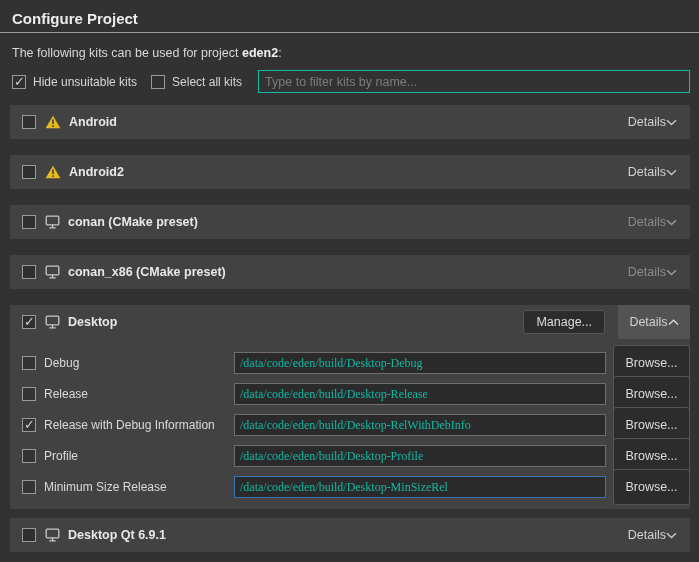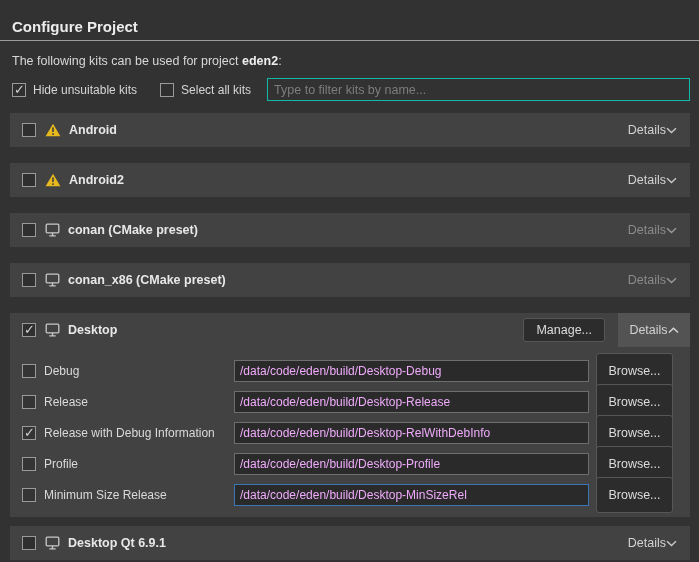--- a/index.html
+++ b/index.html
@@ -5,27 +5,27 @@
   * { margin: 0; padding: 0; box-sizing: border-box; }
   html, body { width: 699px; height: 562px; }
   body {
     background: #323232;
     font-family: "Liberation Sans", "DejaVu Sans", sans-serif;
     font-size: 12px;
     color: #d6d6d6;
     overflow: hidden;
   }
   
-  .titlebar { padding: 18px 12px 5px 12px; border-bottom: 1px solid #9c9c9c; }
+  .titlebar { padding: 10px 12px 5px 12px; border-bottom: 1px solid #9c9c9c; }
   .title { font-size: 15px; font-weight: bold; color: #ececec; }
   .desc { margin: 13px 12px 0 12px; font-size: 12.5px; color: #d8d8d8; }
   .desc b { color: #efefef; }
   .controls { display: flex; align-items: center; margin: 10px 9px 0 12px; height: 23px; }
   .cb-group { display: flex; align-items: center; gap: 7px; cursor: default; }
-  .cb-group + .cb-group { margin-left: 23px; align-items: center; }
+  .cb-group + .cb-group { margin-left: 14px; align-items: center; }
   .filter-input {
     flex: 1; margin-left: 16px; height: 23px;
     background: #323232; border: 1px solid #14b8a6; color: #e2e2e2;
     font-family: "Liberation Sans", "DejaVu Sans", sans-serif; font-size: 12.5px;
     padding: 0 6px; outline: none;
   }
   .filter-input::placeholder { color: #7d7d7d; opacity: 1; }
   
   .cb {
     width: 14px; height: 14px; flex: 0 0 14px;
@@ -49,28 +49,28 @@
   .details.dim { color: #8b8b8b; }
   .details.dim svg path { stroke: #9a9a9a; }
   .details.segment { background: #535353; width: 72px; justify-content: center; padding: 0; margin-left: 13px; }
   .btn {
     background: #2c2c2c; border: 1px solid #565656; border-radius: 3px;
     color: #dcdcdc; font-family: "Liberation Sans", "DejaVu Sans", sans-serif;
     font-size: 12.5px; height: 24px; padding: 0 12px; cursor: default;
   }
   .manage-btn { margin-left: 12px; }
   
-  .build-configs { padding: 13px 17px 11px 12px; }
+  .build-configs { padding: 13px 0 11px 12px; }
   .subrow { display: flex; align-items: center; height: 22px; margin-bottom: 9px; }
   .subrow:last-child { margin-bottom: 0; }
   .subrow .cb { background: #343434; }
   .sublabel { margin-left: 8px; width: 190px; flex: 0 0 190px; font-size: 12px; color: #dadada; }
   .path-input {
     flex: 1; height: 22px; background: #2a2a2a; border: 1px solid #6e6e6e;
-    color: #f0abfc; font-family: Liberation Sans, sans-serif;
+    color: #14b8a6; font-family: Liberation Serif, serif;
     font-size: 12px; padding: 0 5px; outline: none;
   }
   .path-input.focused { border: 1px solid #3a76b5; }
   .browse-btn { margin-left: 7px; width: 77px; flex: 0 0 77px; height: 36px; padding: 0; }
   svg { display: block; }
 </style>
 </head>
 <body>
 
 <div class="titlebar">

